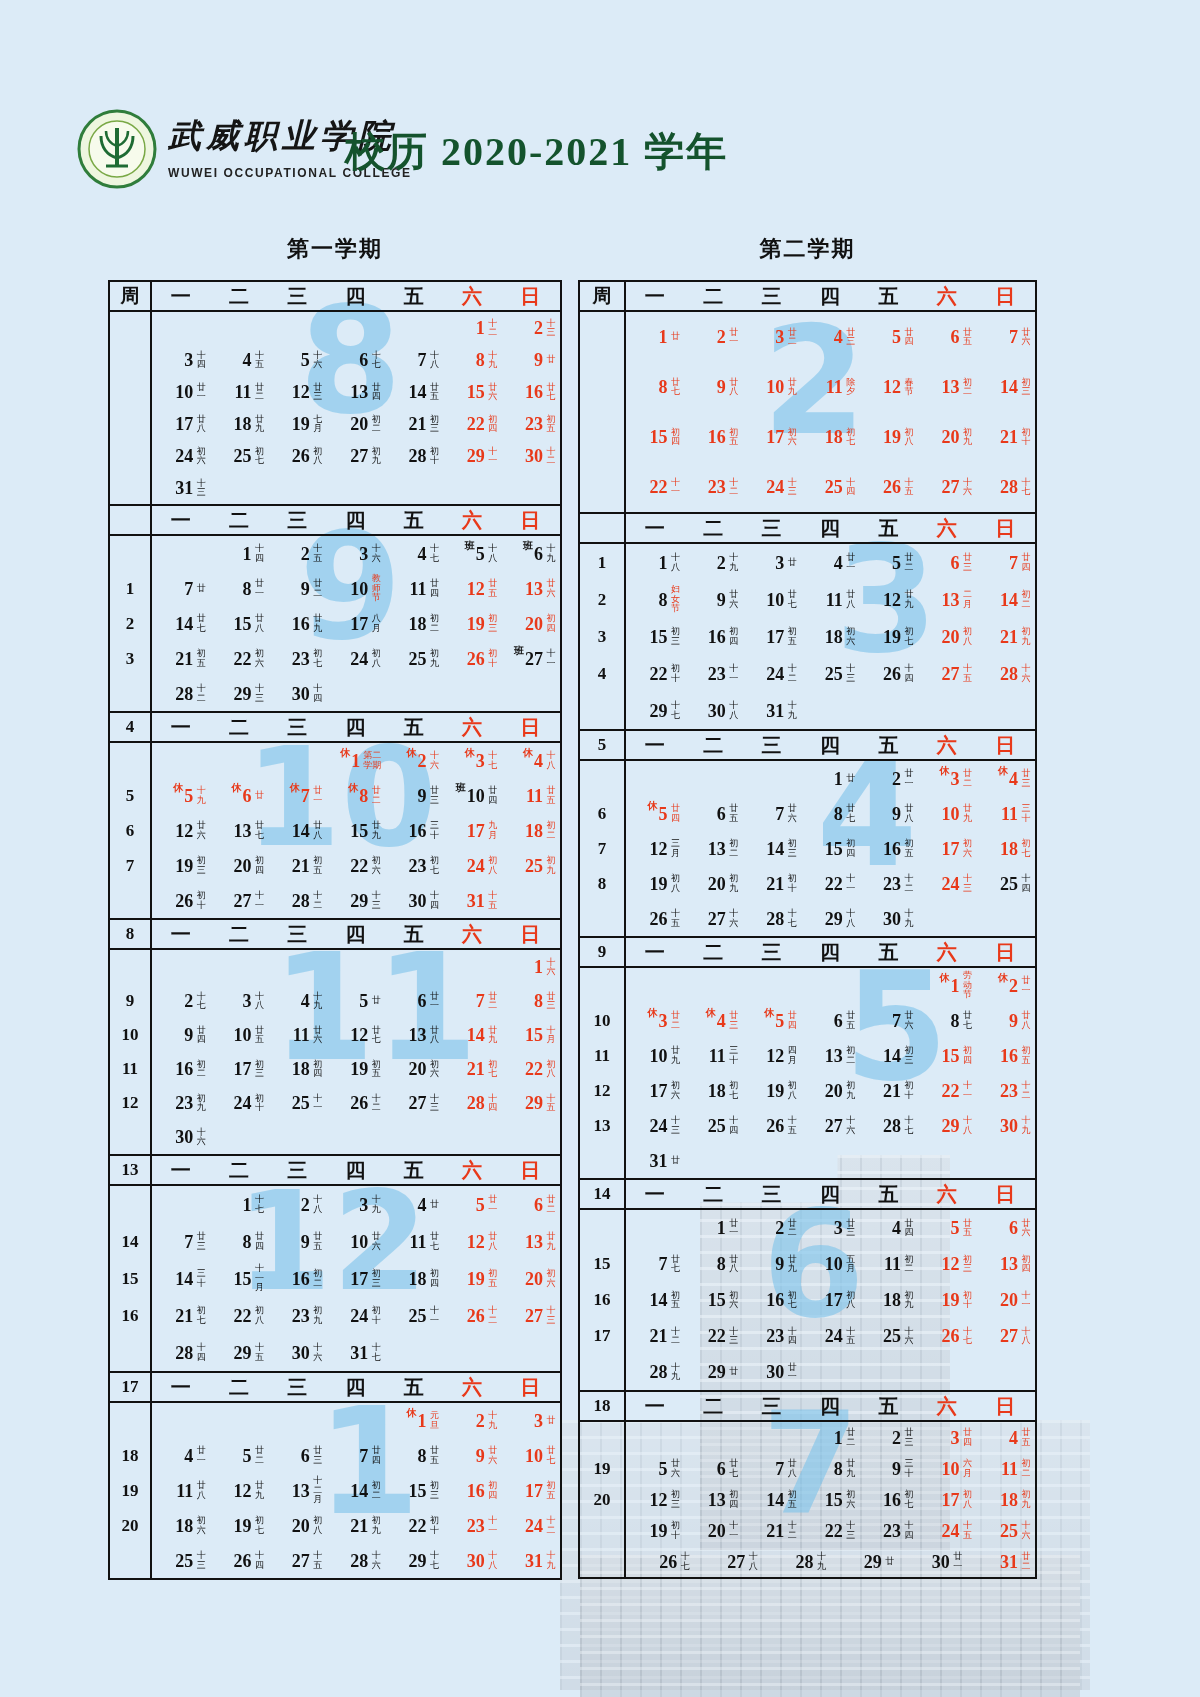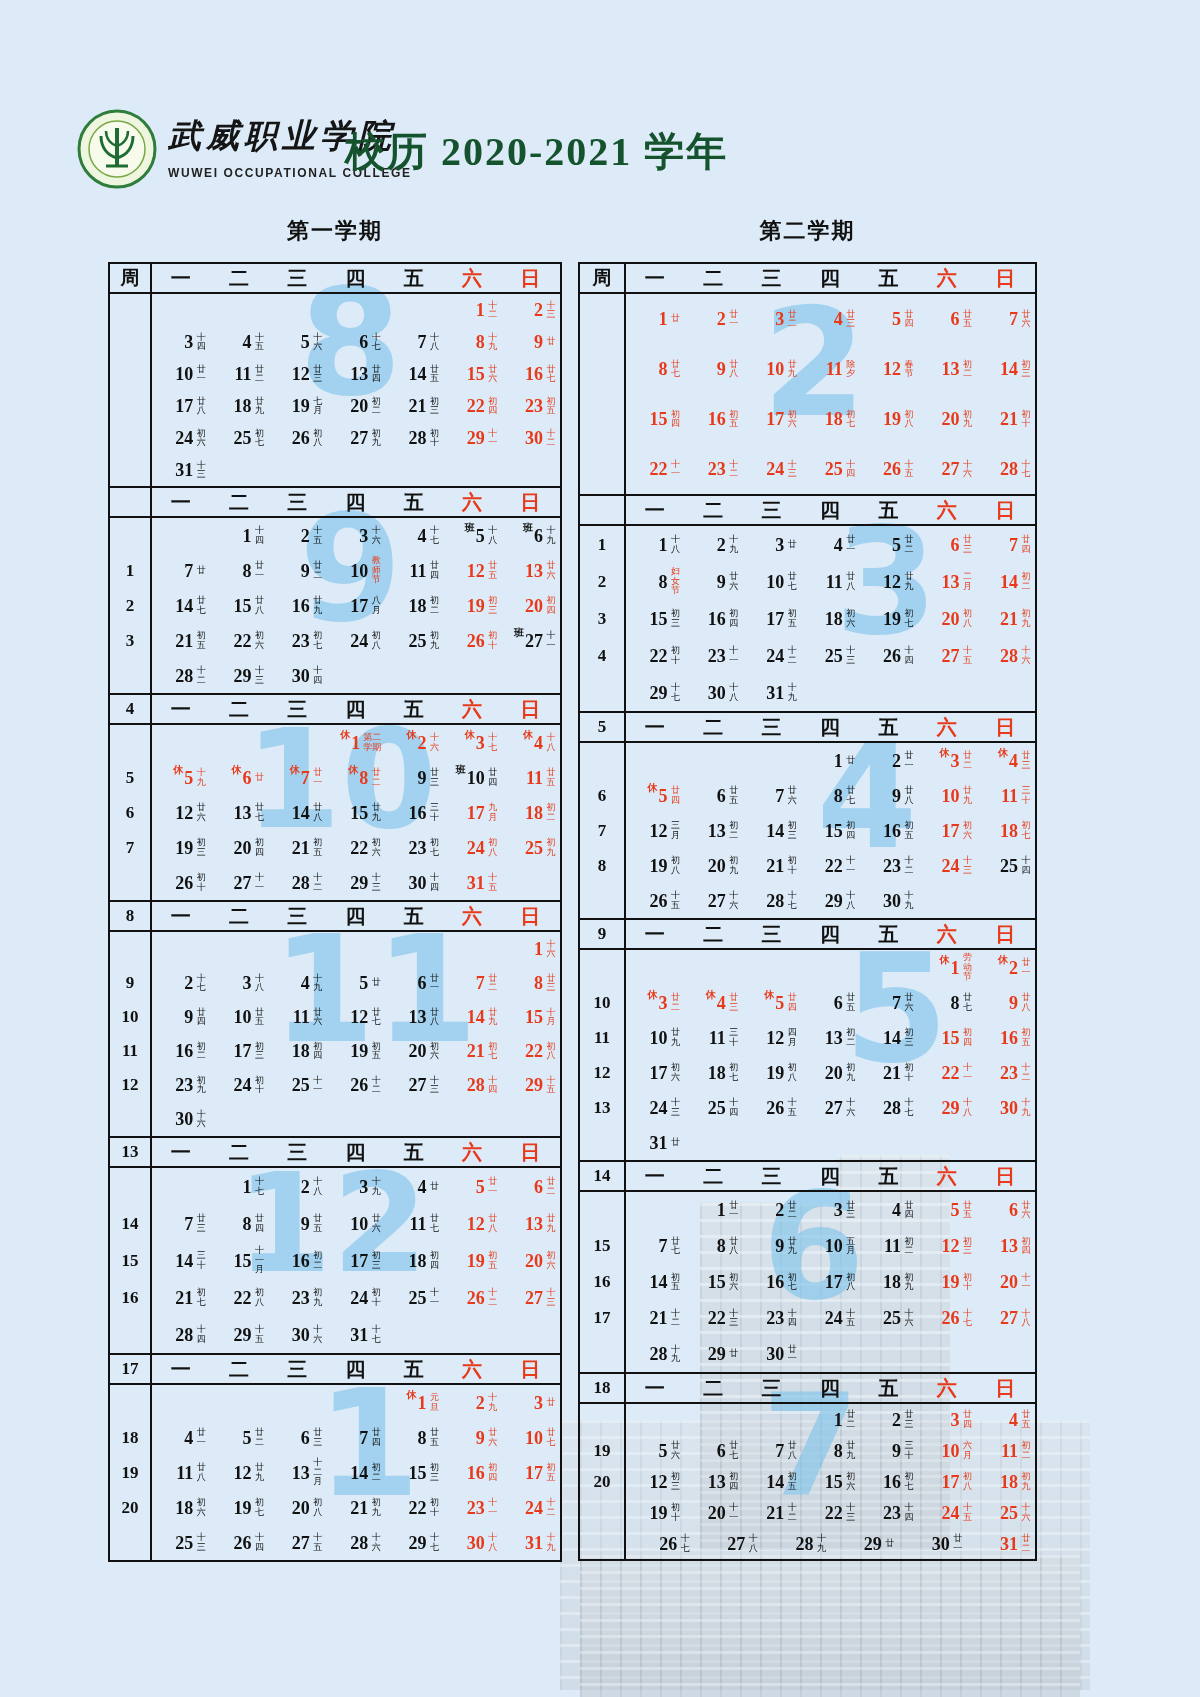--- a/index.html
+++ b/index.html
@@ -17,21 +17,21 @@
   
   .brand{position:absolute;left:76px;top:108px;display:flex;align-items:center;z-index:3;}
   .brand-text{margin-left:10px;}
   .college-cn{font-size:33px;font-weight:700;letter-spacing:5px;font-style:italic;color:#151515;line-height:1.1;}
   .college-en{font-size:12px;font-weight:700;letter-spacing:1.6px;font-family:"Liberation Sans","DejaVu Sans",sans-serif;color:#222;margin-top:11px;}
   .main-title{position:absolute;left:345px;top:124px;z-index:3;font-size:40px;font-weight:700;letter-spacing:2px;color:#14532d;}
   
   .sem{position:absolute;top:216px;z-index:2;}
   .sem0{left:108px;width:454px;}
   .sem1{left:578px;width:459px;}
-  .sem-title{text-align:center;font-size:22px;font-weight:700;font-family:"Liberation Sans","DejaVu Sans",sans-serif;letter-spacing:2px;height:30px;}
+  .sem-title{text-align:center;font-size:22px;font-weight:700;font-family:"Liberation Sans","DejaVu Sans",sans-serif;letter-spacing:2px;height:30px;margin-top:18px;}
   .cal{border:2px solid #111;margin-top:16px;position:relative;}
   .month{position:relative;}
   .hrow{display:flex;align-items:stretch;height:28px;border-top:2px solid #111;border-bottom:2px solid #111;position:relative;z-index:2;}
   .month:first-child .hrow{border-top:none;}
   .wcol{flex:0 0 40px;width:40px;border-right:2px solid #111;display:flex;align-items:center;justify-content:center;}
   .sem1 .wcol{flex:0 0 44px;width:44px;}
   .hweek{font-size:19px;font-weight:700;}
   .hday{flex:1;display:flex;align-items:center;justify-content:center;font-size:20px;font-weight:700;letter-spacing:1px;}
   .drow{display:flex;align-items:stretch;position:relative;z-index:2;}
   .wk{font-size:17px;font-weight:600;}

